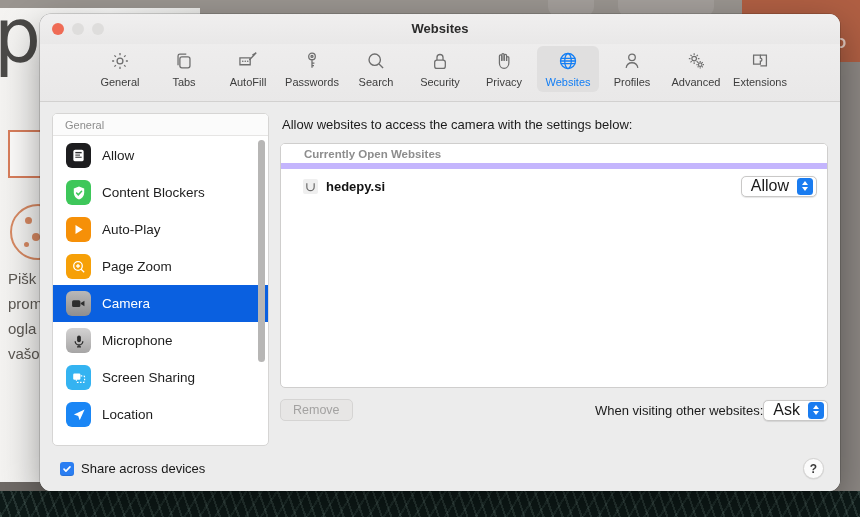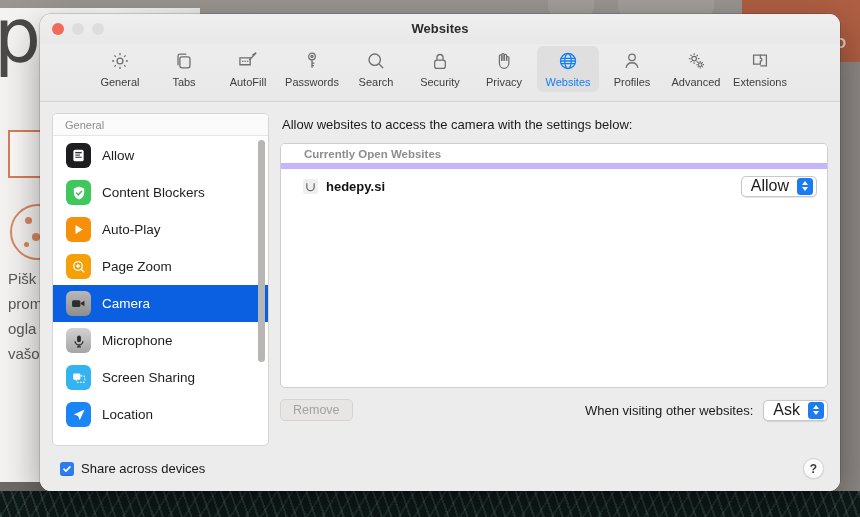--- a/index.html
+++ b/index.html
@@ -181,21 +181,21 @@
     gap: 2px;
   }
   .chev b {
     display: block; width: 0; height: 0;
     border-left: 3.5px solid transparent; border-right: 3.5px solid transparent;
   }
   .chev b.up { border-bottom: 4px solid #fff; }
   .chev b.dn { border-top: 4px solid #fff; }
 
   .main-footer {
-    display: flex; align-items: center; padding: 11px 0 0 0; gap: 10px; justify-content: flex-end;
+    display: flex; align-items: center; padding: 11px 0 0 0;  justify-content: flex-end;
   }
   .btn {
     height: 22px; padding: 0 12px; border-radius: 5px; font-size: 12.5px;
     background: #e7e6e5; border: 1px solid #d5d4d3; color: #a3a2a1;
     display: flex; align-items: center;
   }
   .vis-label { font-size: 13px; color: #1b1b1b; }
 
   
   .win-footer {

